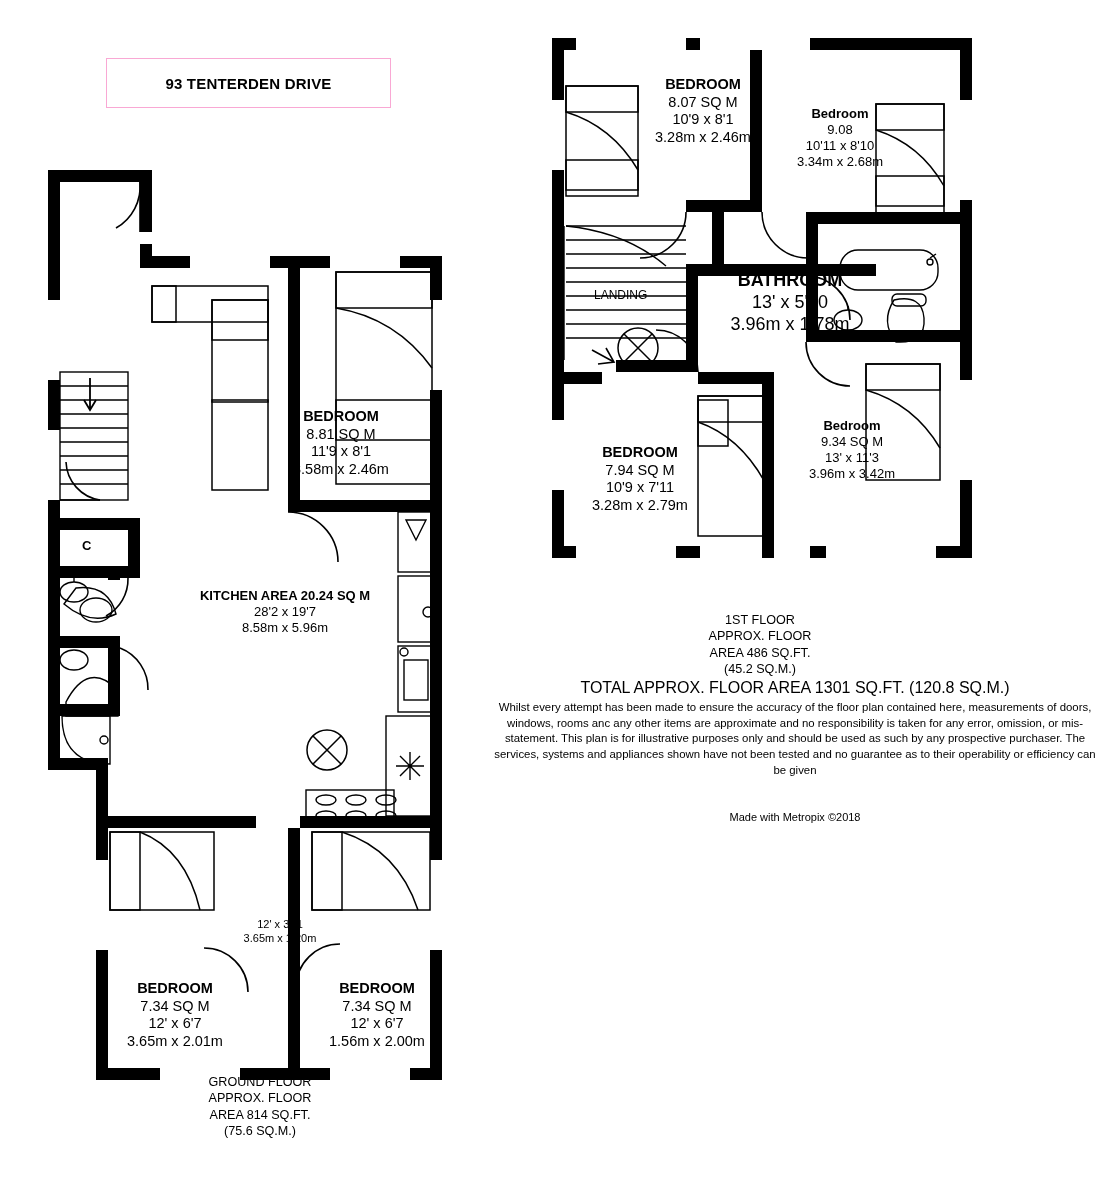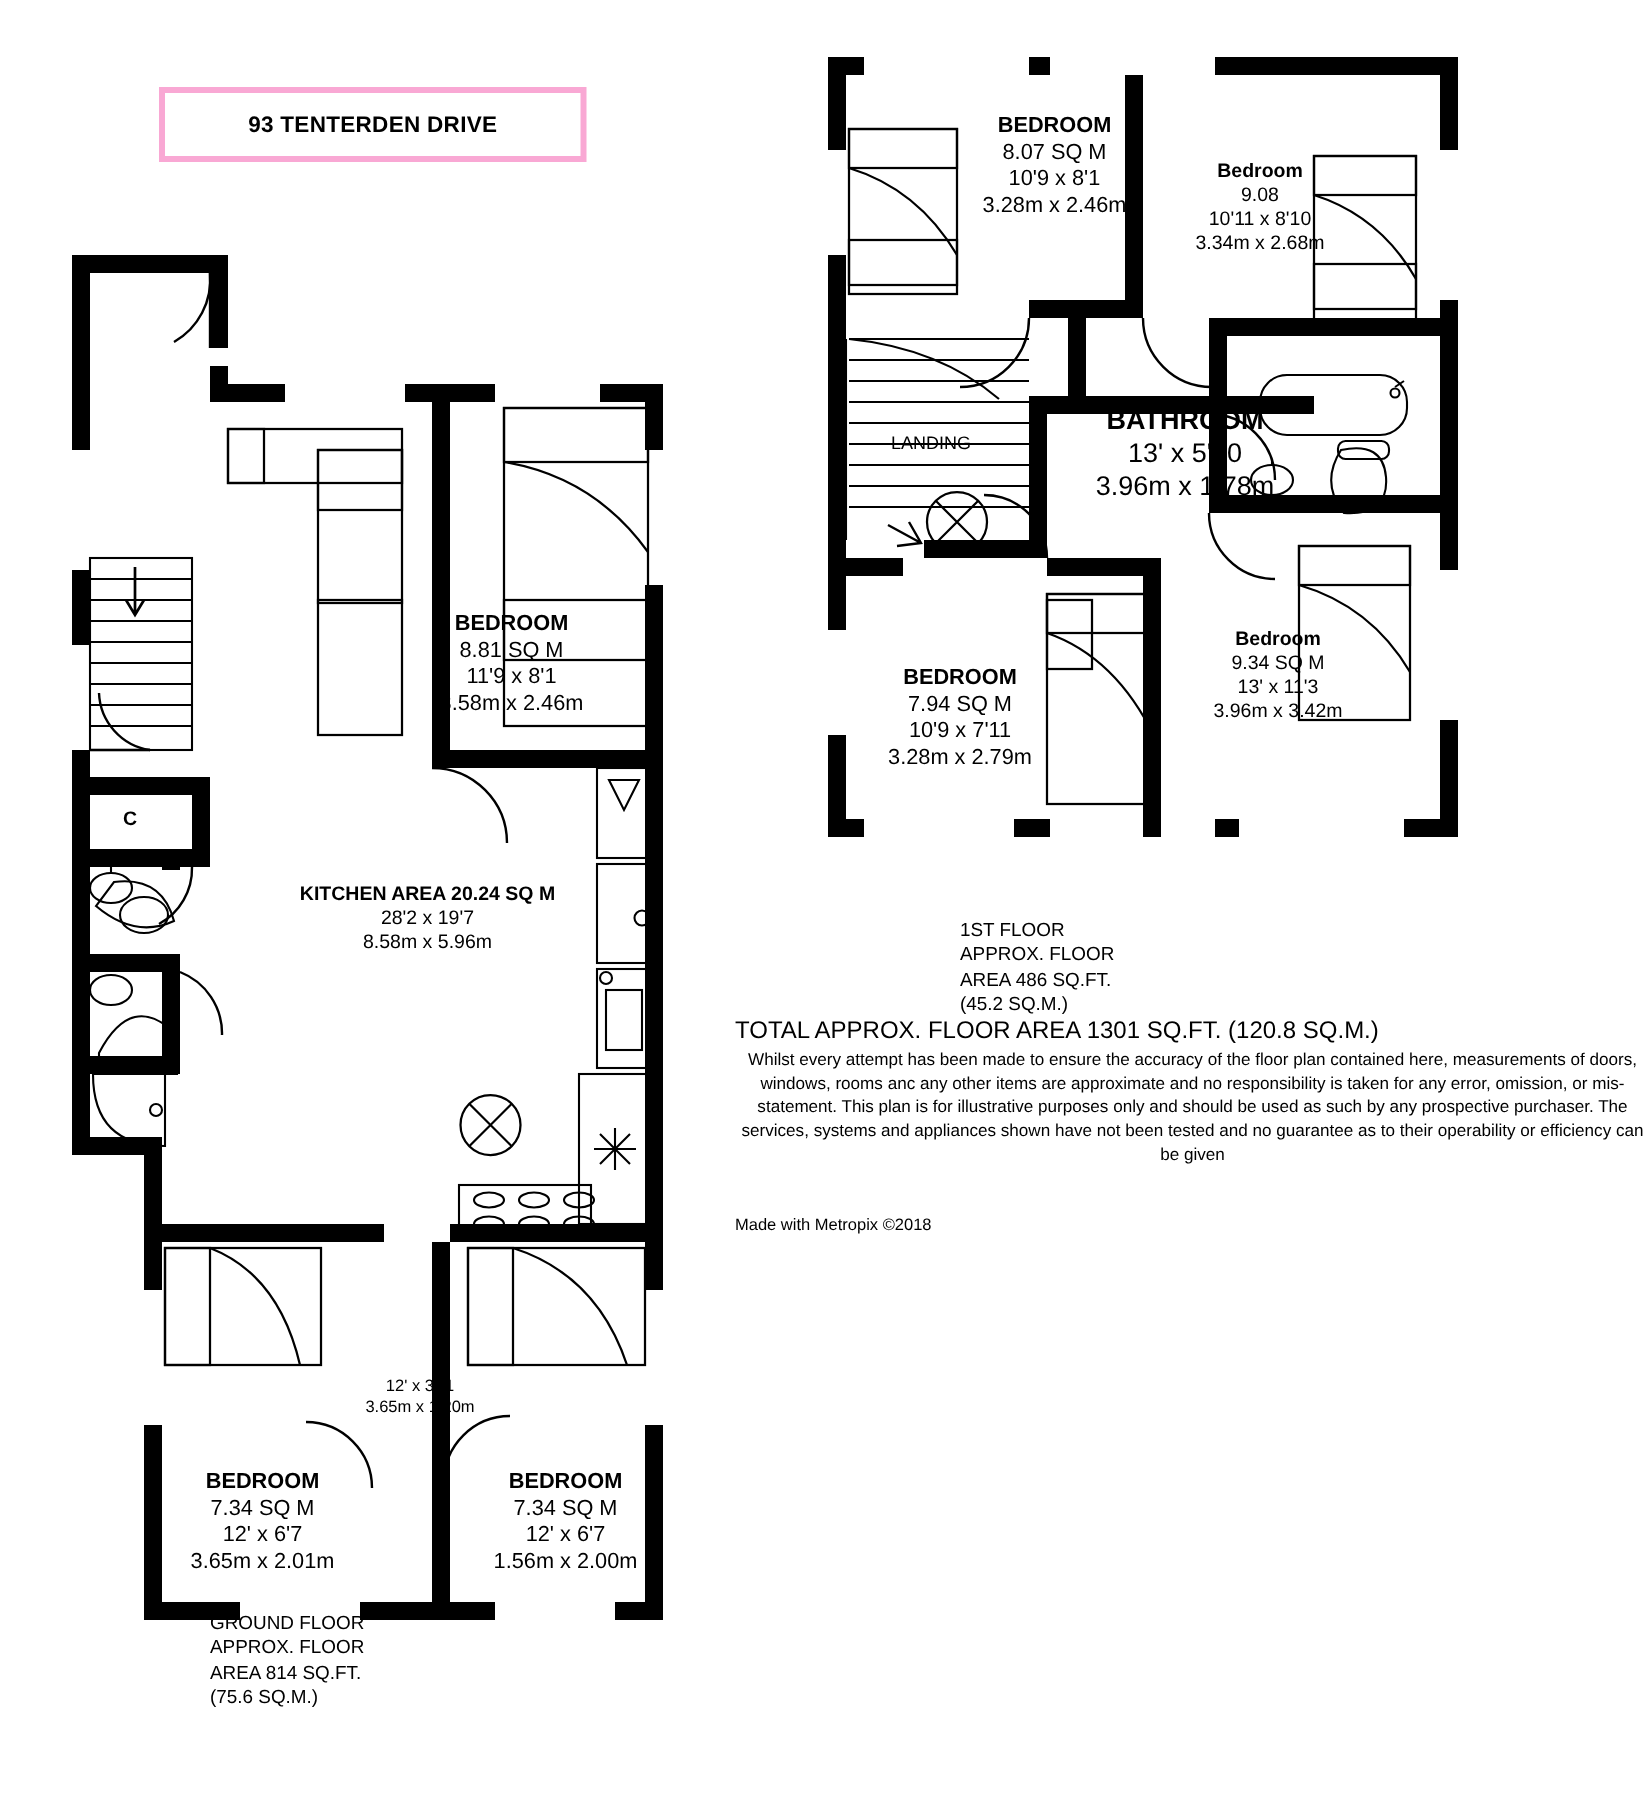--- a/index.html
+++ b/index.html
@@ -1,22 +1,22 @@
 <!DOCTYPE html>
 <html><head>
 <meta charset="utf-8">
 <style>
   html,body{margin:0;padding:0;background:#ffffff;}
   body{width:1100px;height:1200px;position:relative;font-family:"Liberation Sans",sans-serif;color:#000;overflow:hidden;}
   .plan{position:absolute;left:0;top:0;width:1100px;height:1200px;}
   .lbl{position:absolute;text-align:center;line-height:1.22;white-space:nowrap;}
   .lbl .rm{font-weight:bold;}
-  .title-box{position:absolute;left:106px;top:58px;width:285px;height:50px;border:4px solid #f9a8d4;box-sizing:border-box;display:flex;align-items:center;justify-content:center;}
+  .title-box{position:absolute;left:106px;top:58px;width:285px;height:50px;border:1px solid #f9a8d4;box-sizing:border-box;display:flex;align-items:center;justify-content:center;}
   .title-box span{font-weight:bold;font-size:15px;letter-spacing:.2px;}
-  .foot{position:absolute;line-height:1.3;}
+  .foot{position:absolute;text-align:center;line-height:1.3;}
   .disc{position:absolute;left:490px;top:700px;width:610px;text-align:center;font-size:11.4px;line-height:1.38;}
   .dimsmall{font-size:11px;line-height:1.25;}
   svg{display:block;}
 </style>
 </head>
 <body>
 
 <svg class="plan" width="1100" height="1200" viewBox="0 0 1100 1200">
   <g fill="#000" stroke="none">
 

